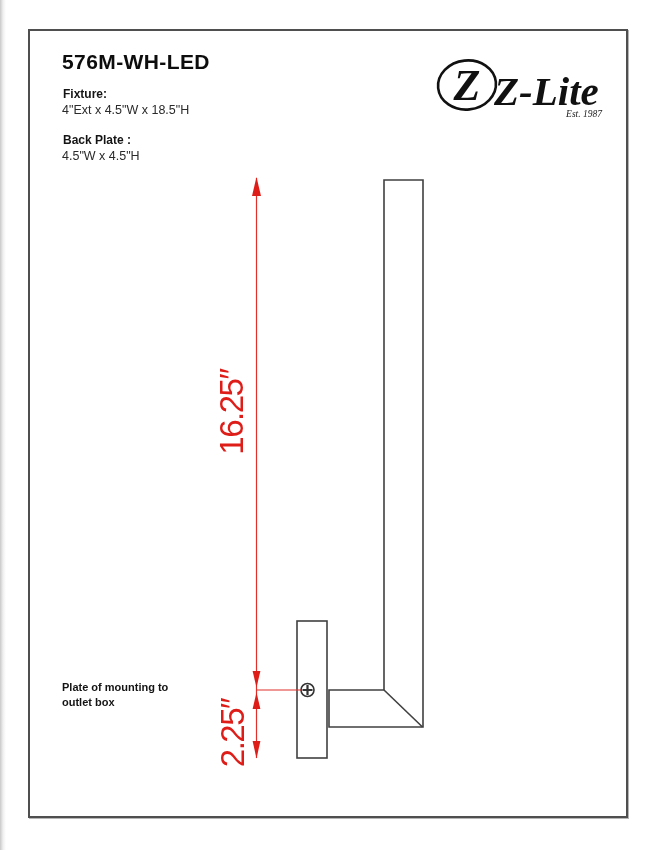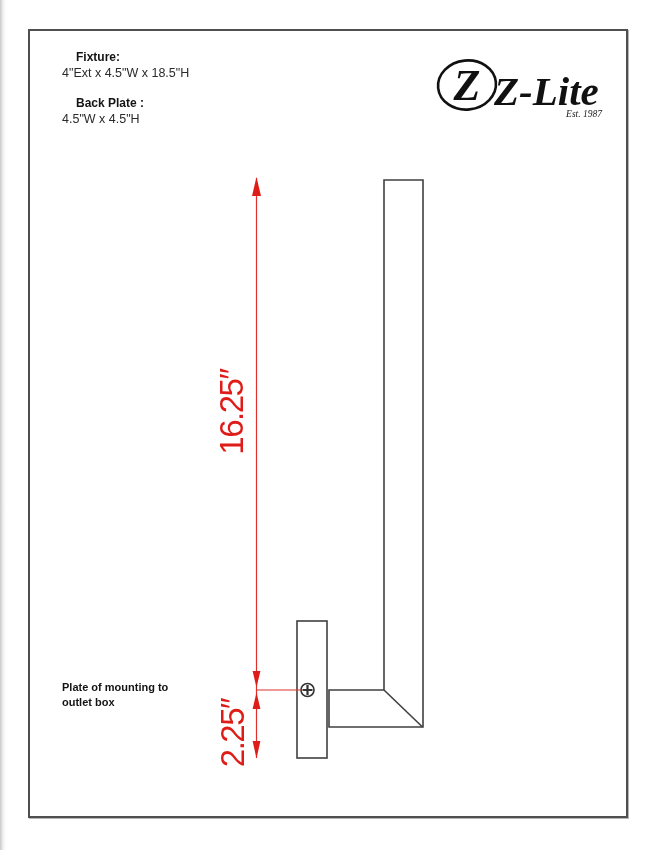--- a/index.html
+++ b/index.html
@@ -18,21 +18,21 @@
     box-sizing:border-box;
     border:2px solid #4f4f4f;
     box-shadow:1px 1px 0 #b5b5b5;
     background:#ffffff;
   }
   .title-block{position:absolute;left:62px;top:50px;color:#111;}
   .model{
     font-size:21px;font-weight:bold;letter-spacing:0.4px;
     margin:0 0 13px 0;color:#0d0d0d;
   }
-  .spec-label{font-size:12px;font-weight:bold;margin:0 0 2px 14px;color:#141414;}
+  .spec-label{font-size:12px;font-weight:bold;margin:0 0 2px 1px;color:#141414;}
   .spec-value{font-size:12.5px;margin:0 0 16px 0;color:#2a2a2a;}
   .mount-note{
     position:absolute;left:62px;top:680px;width:116px;
     font-size:11px;font-weight:bold;line-height:1.32;color:#141414;
   }
   .logo-svg{position:absolute;left:430px;top:54px;width:180px;height:70px;overflow:visible;}
   .logo-serif{font-family:"Liberation Serif","DejaVu Serif",serif;font-style:italic;}
   .drawing{position:absolute;left:0;top:0;width:657px;height:850px;}
   .fixture-line{fill:none;stroke:#404040;stroke-width:1.6;}
   .fixture-fill{fill:#ffffff;stroke:#404040;stroke-width:1.6;}
@@ -43,20 +43,21 @@
     font-family:"Liberation Sans","DejaVu Sans",sans-serif;
   }
 </style>
 </head>
 <body>
 
 <div class="page">
   <div class="frame"></div>
 
   <div class="title-block">
+    <h1 class="model">576M-WH-LED</h1>
     <div class="spec-label">Fixture:</div>
     <div class="spec-value">4"Ext x 4.5"W x 18.5"H</div>
     <div class="spec-label">Back Plate :</div>
     <div class="spec-value">4.5"W x 4.5"H</div>
   </div>
 
   <svg class="logo-svg" viewBox="0 0 180 70">
     <ellipse cx="37" cy="31" rx="29" ry="24.5" fill="none" stroke="#111111" stroke-width="2.6" transform="rotate(-6 37 31)"></ellipse>
     <text x="37" y="46" text-anchor="middle" class="logo-serif" font-size="44" font-weight="bold" fill="#111111">Z</text>
     <text x="64" y="51" class="logo-serif" font-size="41" font-weight="bold" fill="#111111">Z-Lite</text>

